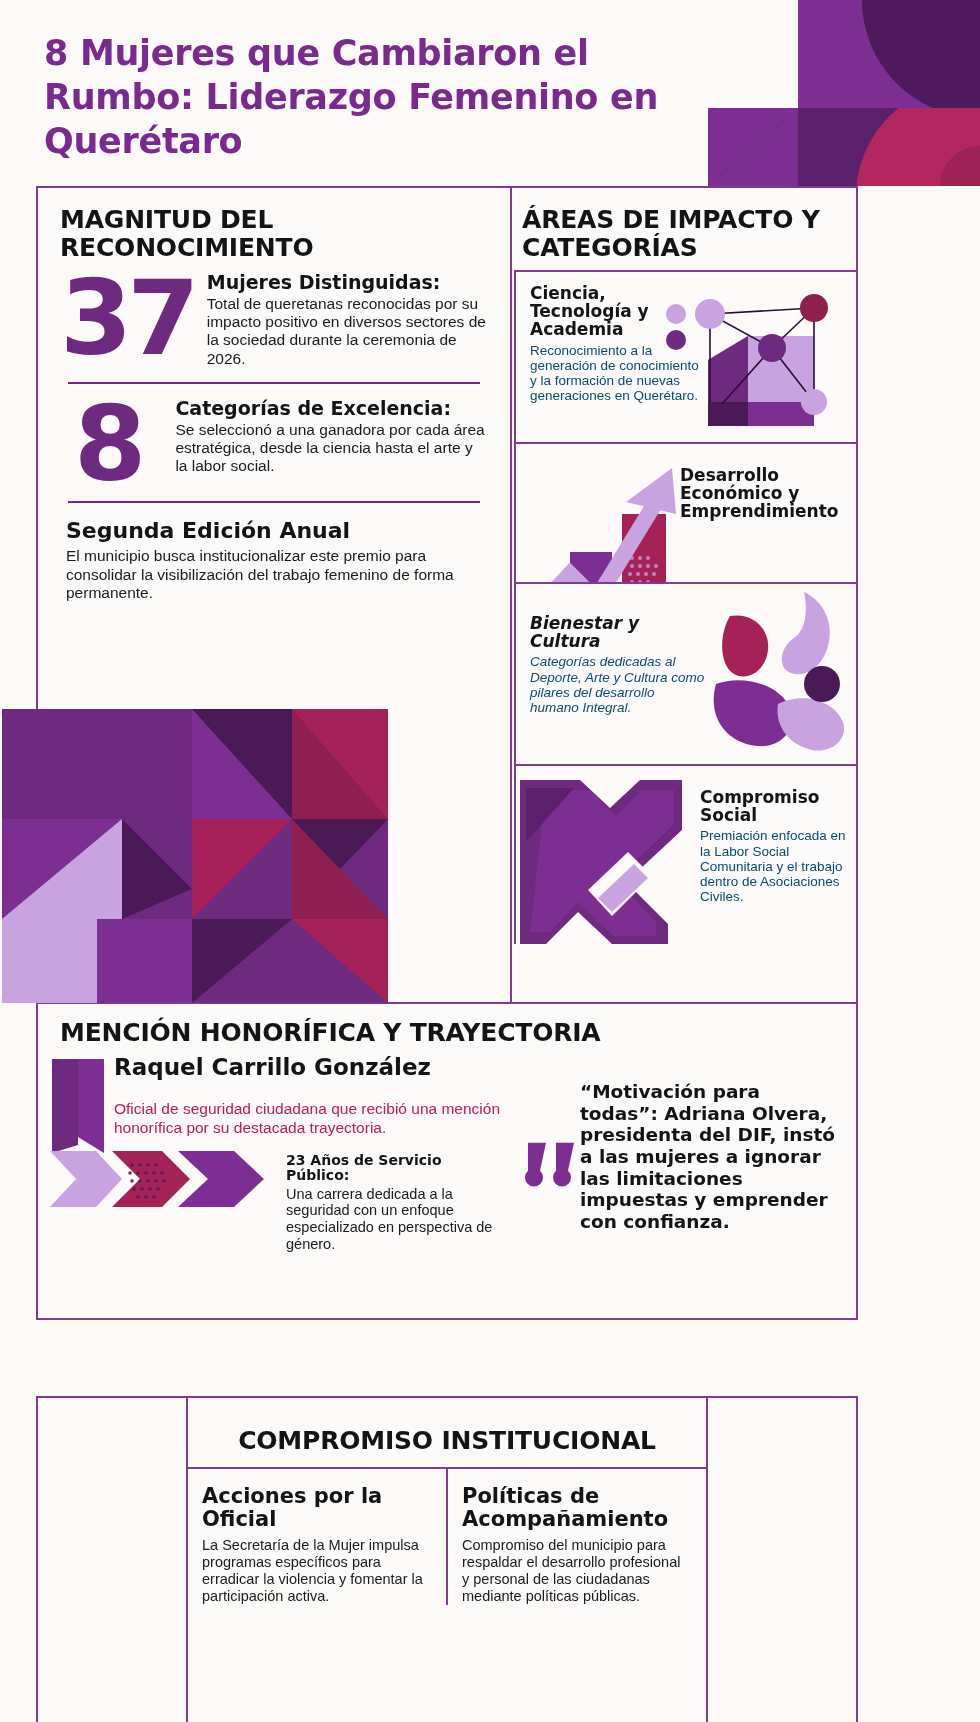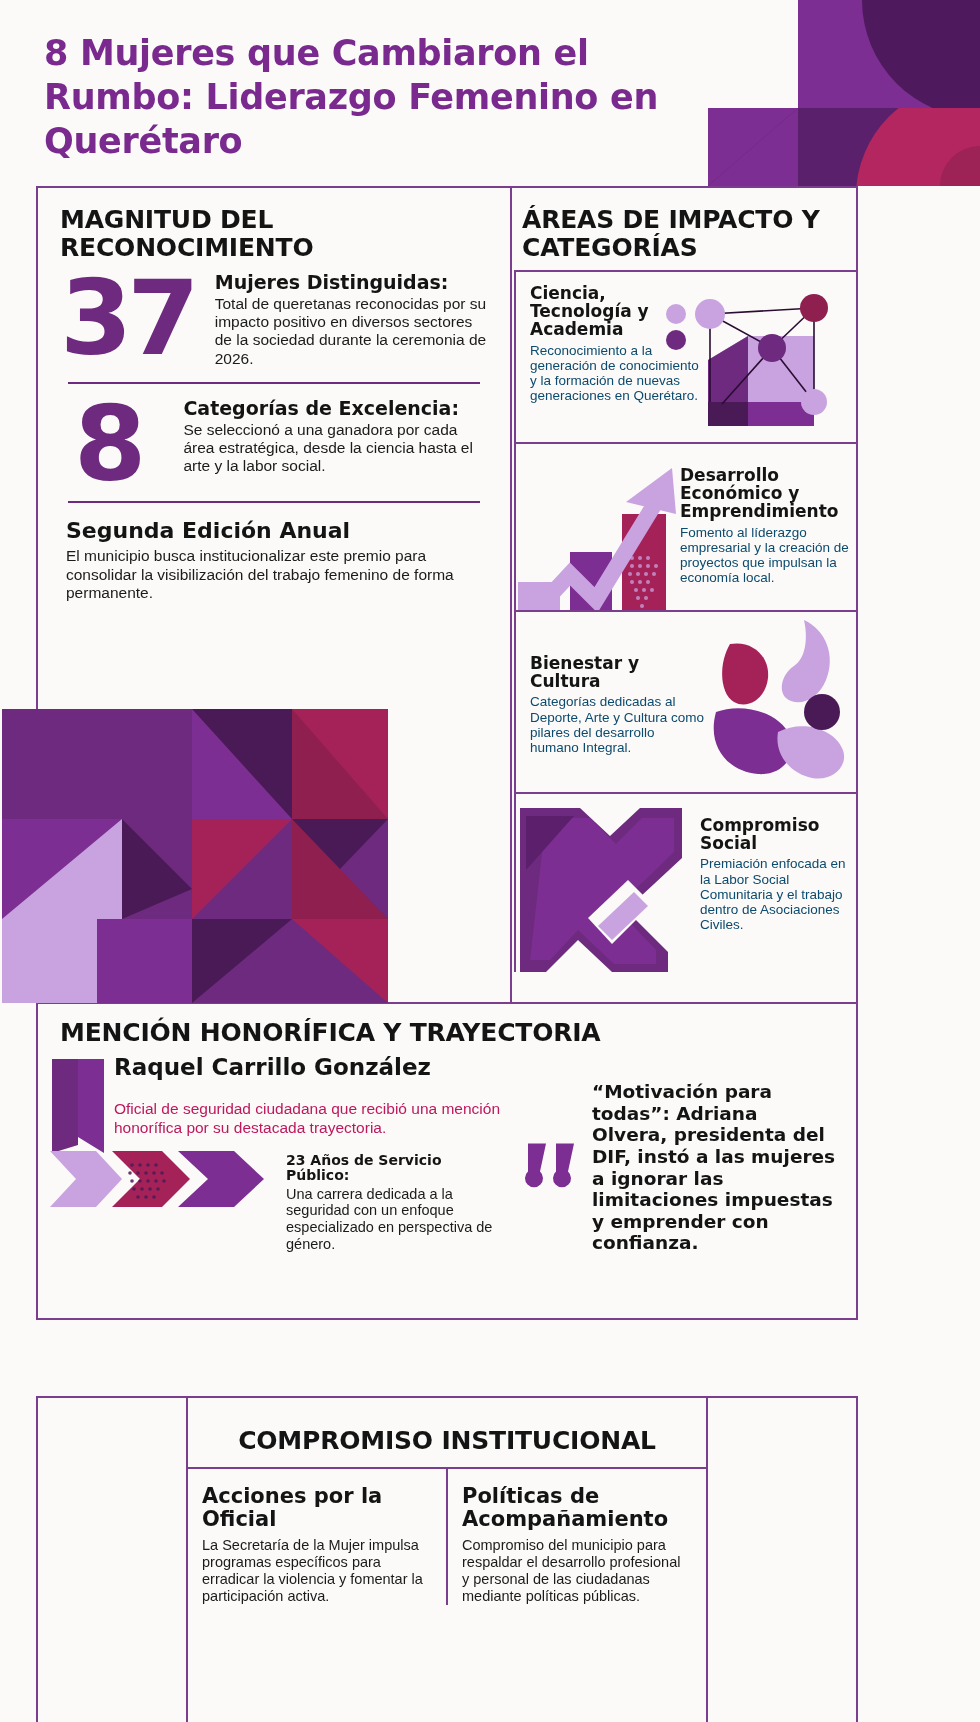--- a/index.html
+++ b/index.html
@@ -46,21 +46,21 @@
   .col-right{ width:344px; position:relative; }
 
   .sec-title{
     font-size:25px; font-weight:800; line-height:1.12; color:var(--ink);
     letter-spacing:-0.2px; font-family:"DejaVu Sans", sans-serif;
     text-transform:uppercase;
   }
   .col-right .sec-title{ padding:18px 0 0 10px; }
 
   
-  .stat{ display:flex; gap:20px; align-items:flex-start; padding:10px 0 12px 0; }
+  .stat{ display:flex; gap:12px; align-items:flex-start; padding:10px 0 12px 0; }
   .stat .num{
     font-size:104px; line-height:0.82; font-weight:800; color:var(--deep);
     font-family:"DejaVu Sans", sans-serif; letter-spacing:-5px;
     padding-top:4px;
   }
   .stat .num.one-digit{ padding-left:14px; padding-right:22px;}
   .stat .txt h3{
     font-size:19px; font-weight:800; color:var(--ink); line-height:1.1;
     font-family:"DejaVu Sans", sans-serif; margin-bottom:2px;
   }
@@ -88,40 +88,40 @@
   .card .c-body{ position:relative; z-index:3; padding:12px 14px; }
   .card h4{
     font-size:17px; font-weight:800; color:var(--ink); line-height:1.07;
     font-family:"DejaVu Sans", sans-serif; margin-bottom:4px;
   }
   .card p{ font-size:13.5px; line-height:1.13; color:#0c4a6e; }
   .card .art{ position:absolute; z-index:1; }
 
   .card.c1{ height:172px; }
   .card.c1 .c-body{ width:205px; }
-  .card.c2{ height:168px; }
+  .card.c2{ height:140px; }
   .card.c2 .c-body{ width:200px; margin-left:150px; padding-top:22px;}
   .card.c3{ height:182px; }
-  .card.c3 .c-body{ width:205px; padding-top:42px;}
+  .card.c3 .c-body{ width:205px; padding-top:30px;font-style:italic;}
   .card.c4{ height:180px;padding-left:20px; }
   .card.c4 .c-body{ width:185px; margin-left:150px; padding-top:22px;}
 
   
   .mention{
     position:absolute; left:36px; top:1004px; width:822px; height:316px;
     border:2px solid var(--border); border-top:none; background:var(--bg);
   }
   .mention .m-title{
     font-size:25px; font-weight:800; color:var(--ink); letter-spacing:-0.2px;
     padding:14px 0 0 22px; font-family:"DejaVu Sans", sans-serif;
     text-transform:uppercase;
   }
   .m-inner{ display:flex; }
   .m-left{ width:478px; position:relative; padding:8px 12px 0 16px;}
-  .m-right{ width:340px; position:relative; padding:34px 20px 0 8px; display:flex; gap:12px;justify-content:flex-end;}
+  .m-right{ width:340px; position:relative; padding:34px 20px 0 8px; display:flex; gap:0;justify-content:flex-end;}
 
   .raquel{ padding-left:60px; }
   .raquel h3{
     font-size:23px; font-weight:800; color:var(--ink); line-height:1.1;
     font-family:"DejaVu Sans", sans-serif;
   }
   .raquel p{ font-size:15.5px; line-height:1.18; color:#be185d; margin-top:20px;}
 
   .years{ margin-top:16px; padding-left:232px; position:relative;}
   .years h3{
@@ -306,21 +306,20 @@
           <circle cx="126" cy="146" r="2"></circle>
             <circle cx="134" cy="146" r="2"></circle>
           <circle cx="130" cy="154" r="2"></circle>
         </g>
 
         <polyline points="6,178 58,122 84,148 150,40" fill="none" stroke="#c9a3e0" stroke-width="16" stroke-linejoin="miter" stroke-linecap="butt"></polyline>
         <polygon points="160,16 164,62 114,50" fill="#c9a3e0"></polygon>
       </svg>
       <div class="c-body">
         <h4>Desarrollo Económico y Emprendimiento</h4>
-        <p>Fomento al líderazgo empresarial y la creación de proyectos que impulsan la economía local.</p>
       </div>
     </div>
 
     <div class="card c3">
       <svg class="art" style="right:-10px; top:4px; width:180px; height:174px;" viewBox="0 0 180 174">
         <path d="M118 4 C140 14 150 40 140 64 C132 84 112 92 100 82 C92 74 96 58 108 50 C120 42 122 22 118 4Z" fill="#c9a3e0"></path>
         <path d="M44 28 C66 24 84 40 82 62 C80 82 62 94 48 86 C34 78 32 48 44 28Z" fill="#a52258"></path>
         <path d="M30 96 C56 86 94 96 104 120 C112 140 96 160 72 158 C44 156 20 132 30 96Z" fill="#7d2e92"></path>
         <path d="M92 116 C116 104 146 112 156 132 C164 148 148 166 126 162 C106 158 88 140 92 116Z" fill="#c9a3e0"></path>
         <circle cx="136" cy="96" r="18" fill="#4a1a57"></circle>

